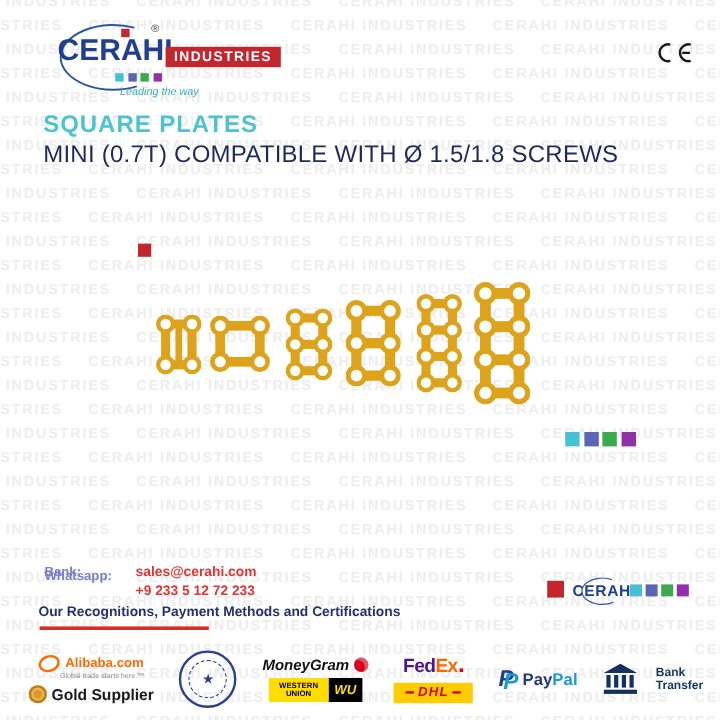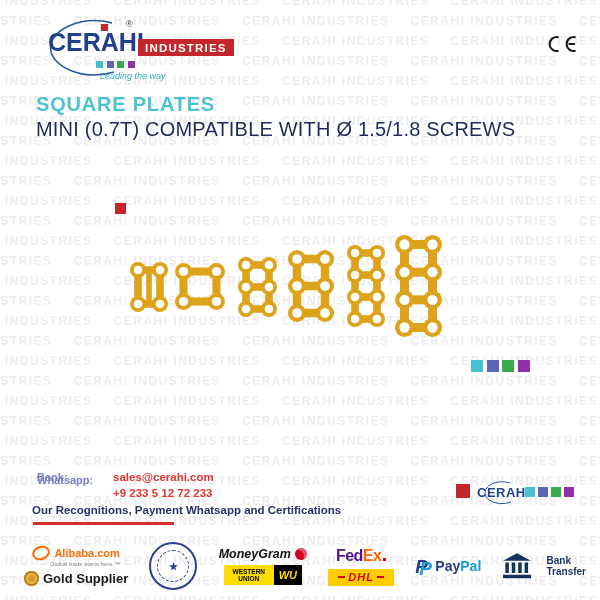--- a/index.html
+++ b/index.html
@@ -287,21 +287,21 @@
       </svg>
     </div>
 
   <div id="mid-squares"><span style="display: inline-block; width: 12px; height: 12px; margin-right: 3.5px; background: rgb(70, 193, 210); vertical-align: top;"></span><span style="display: inline-block; width: 12px; height: 12px; margin-right: 3.5px; background: rgb(90, 102, 181); vertical-align: top;"></span><span style="display: inline-block; width: 12px; height: 12px; margin-right: 3.5px; background: rgb(59, 169, 78); vertical-align: top;"></span><span style="display: inline-block; width: 12px; height: 12px; margin-right: 3.5px; background: rgb(145, 48, 171); vertical-align: top;"></span></div>
 
   <div class="contact">
     <span class="c-label" style="top:471px">Bank:</span>
     <span class="c-value" style="top:471px">sales@cerahi.com</span>
     <span class="c-label" style="top:474px">Whatsapp:</span>
     <span class="c-value" style="top:487px">+9 233 5 12 72 233</span>
-    <div class="recognitions">Our Recognitions, Payment Whatsapp and Certifications</div>
+    <div class="recognitions">Our Recognitions, Payment Methods and Certifications</div>
     <div class="red-underline"></div>
   </div>
 
   <div class="promo-sq"></div>
   <span class="promo-brand">CERAHI</span>
   <svg class="promo-arc" width="46" height="24" viewBox="0 0 46 24">
     <path d="M34 2 A 17 11 0 1 0 35 21" fill="none" stroke="#2B57A8" stroke-width="1"></path>
   </svg>
   <span id="promo-squares"><span style="display: inline-block; width: 10px; height: 10px; margin-right: 3px; background: rgb(70, 193, 210); vertical-align: top;"></span><span style="display: inline-block; width: 10px; height: 10px; margin-right: 3px; background: rgb(90, 102, 181); vertical-align: top;"></span><span style="display: inline-block; width: 10px; height: 10px; margin-right: 3px; background: rgb(59, 169, 78); vertical-align: top;"></span><span style="display: inline-block; width: 10px; height: 10px; margin-right: 3px; background: rgb(145, 48, 171); vertical-align: top;"></span></span>
 

